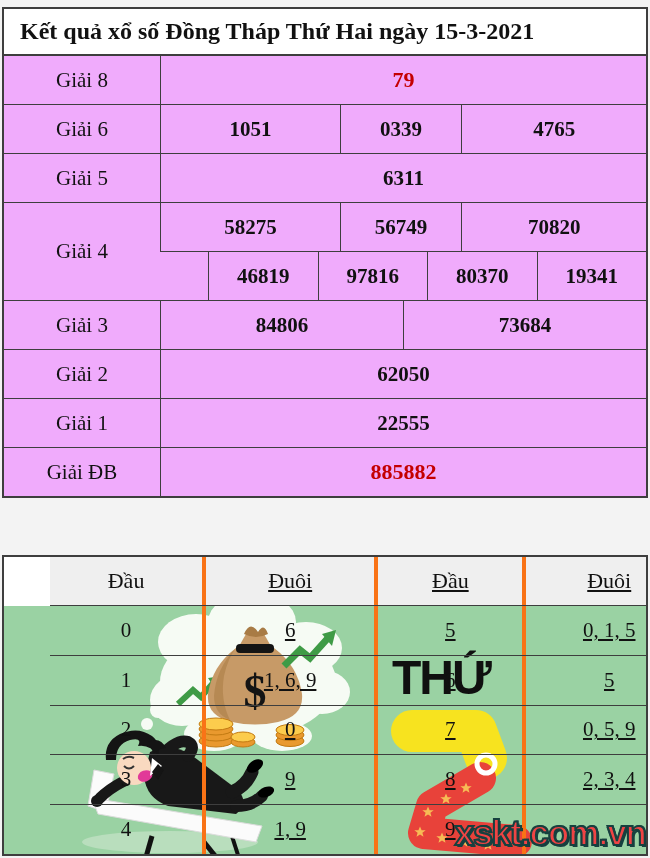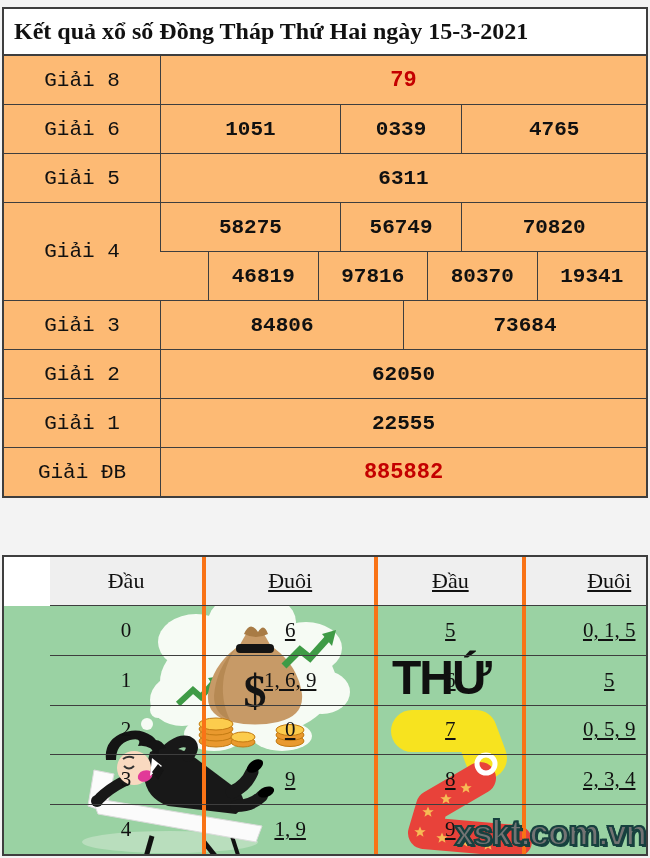--- a/index.html
+++ b/index.html
@@ -9,28 +9,27 @@
     font-family:"Liberation Serif","DejaVu Serif",serif;
     position:relative; overflow:hidden;
     color:#111;
   }
   
   .title-box {
     position:absolute; left:2px; top:7px; width:646px; height:49px;
     background:#fff; border:2px solid #3e3e3e; box-sizing:border-box;
     display:flex; align-items:center;
   }
-  .title-box h1 { margin:0 0 0 10px; font-size:24px; font-weight:bold; }
+  .title-box h1 { margin:0 0 0 16px; font-size:24px; font-weight:bold; }
 
   
   .prize-table {
     position:absolute; left:2px; top:56px; width:646px;
-    background:#fdba74; border:2px solid #3e3e3e; border-top:none;
+    background:#f0abfc; border:2px solid #3e3e3e; border-top:none;
     box-sizing:border-box;
-    font-family:Liberation Mono, monospace;
   }
   .prow { display:flex; }
   .prow + .prow { border-top:1px solid #3e3e3e; }
   .plabel {
     width:156px; flex:0 0 156px;
     display:flex; align-items:center; justify-content:center;
     font-size:21px;
   }
   .pcells { flex:1; display:flex; flex-direction:column; }
   .pcellrow { display:flex; height:48px; }
@@ -67,21 +66,21 @@
   }
   .btcell + .btcell { border-left:4px solid #f97316;text-decoration:underline; }
   .hdr .btcell { background:#efefef; font-size:22px; }
   .c1{width:23.7%;} .c2{width:26.8%;} .c3{width:23.1%;} .c4{flex:1;}
 
   
   .watermark {
     position:absolute; right:0; bottom:1px; z-index:4;
     font-family:"Liberation Sans","DejaVu Sans",sans-serif;
     font-weight:bold; font-size:35px; letter-spacing:-1px;
-    color:#737373;
+    color:#ef4444;
     -webkit-text-stroke:2px #17403f;
     text-shadow:2px 2px 0 #17403f, -1px 1px 0 #17403f, 1px -1px 0 #17403f;
     text-align:center;
   }
 </style>
 </head>
 <body>
 
 <div class="title-box">
   <h1>Kết quả xổ số Đồng Tháp Thứ Hai ngày 15-3-2021</h1>

